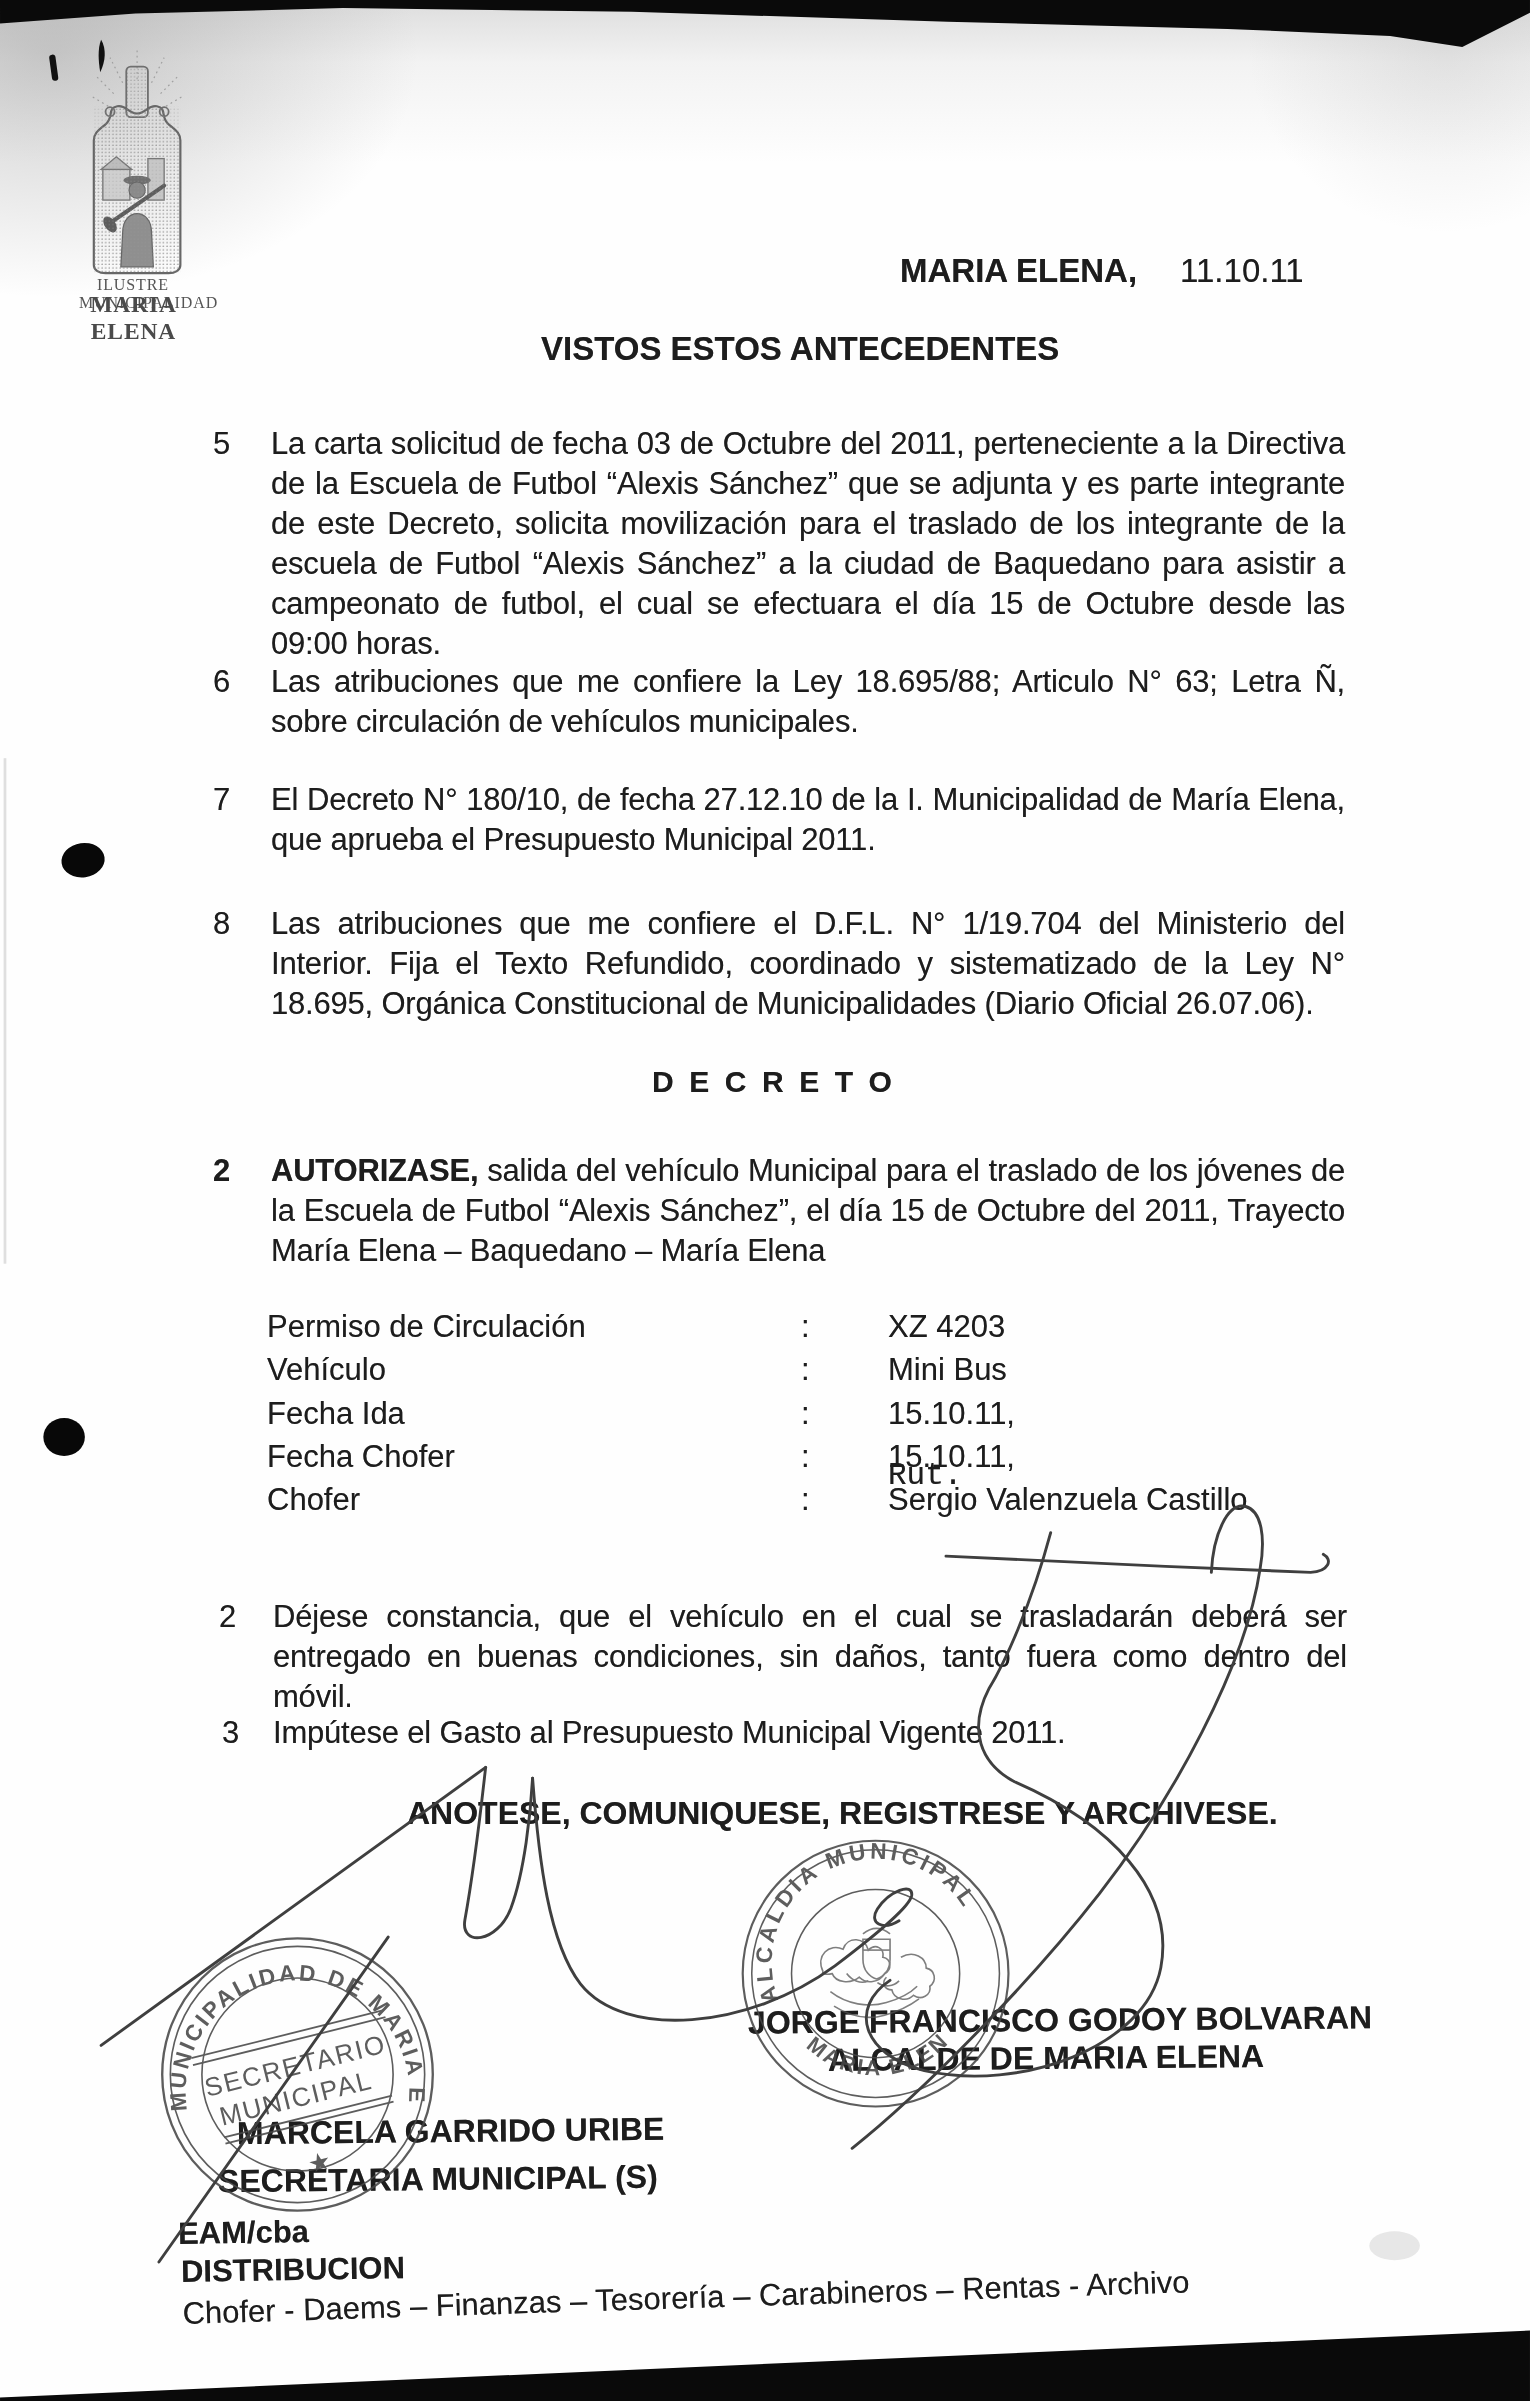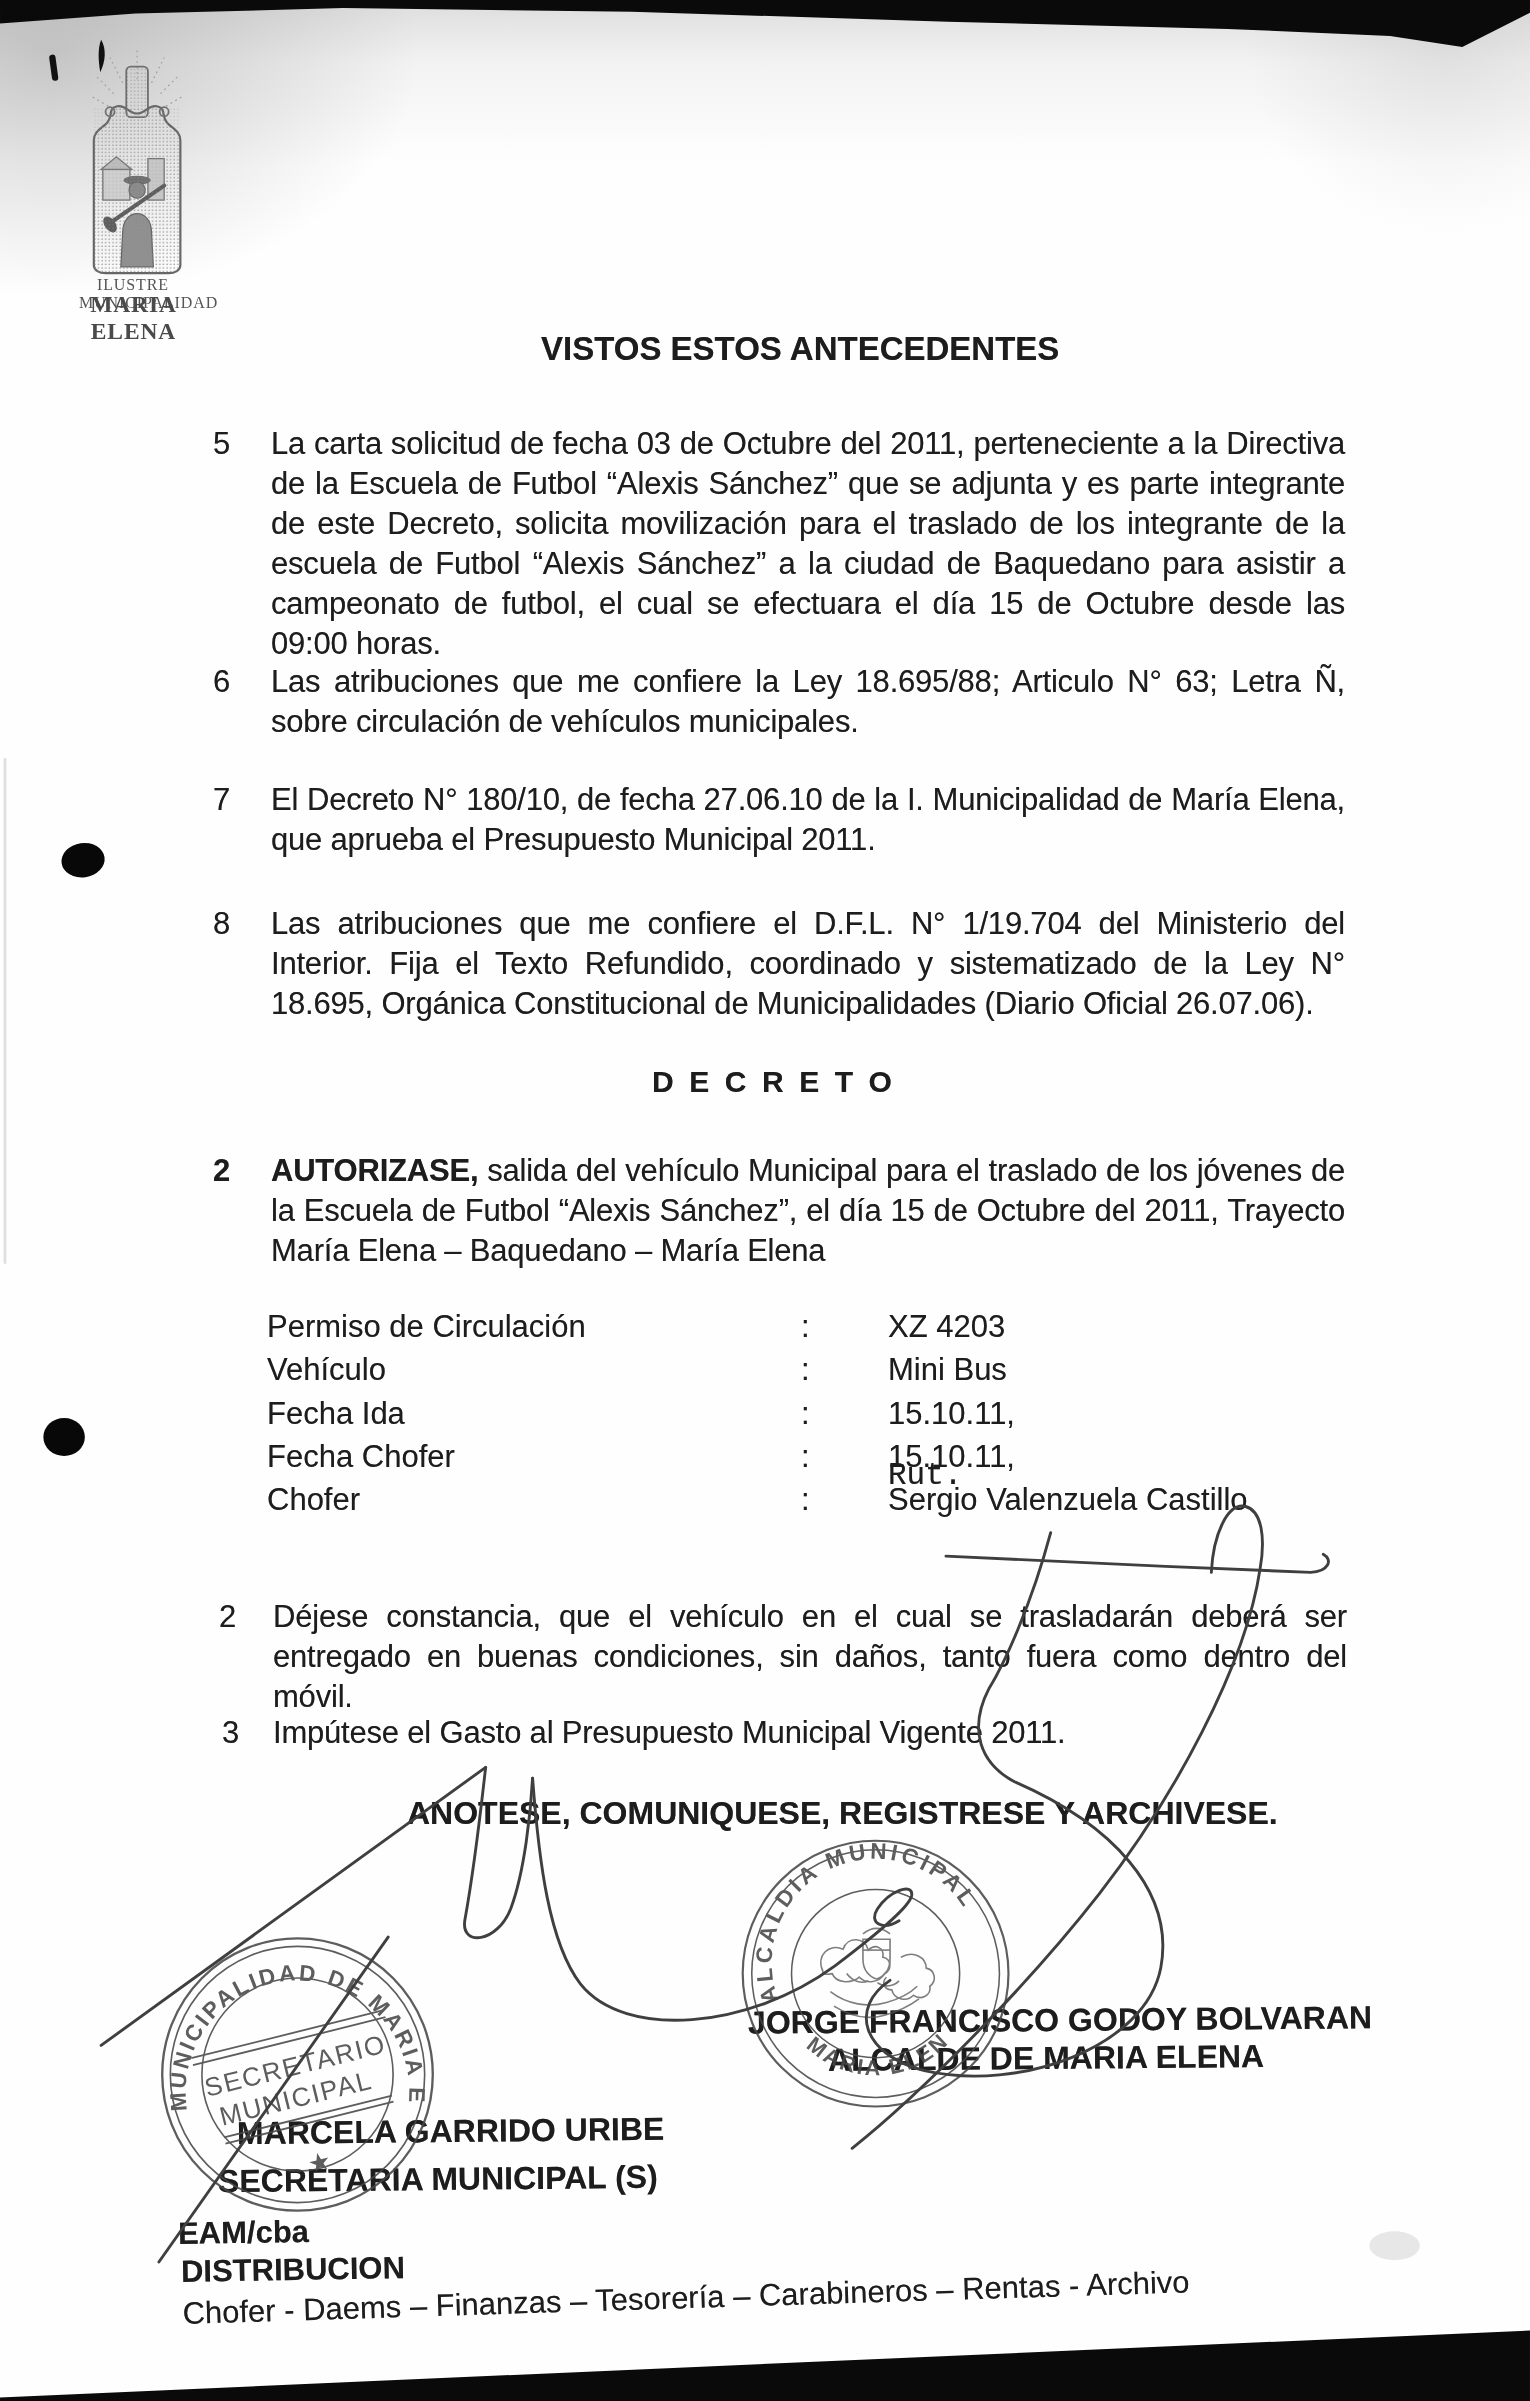--- a/index.html
+++ b/index.html
@@ -74,33 +74,36 @@
     <ellipse cx="60" cy="152" rx="15" ry="5" fill="#6f6f6f"></ellipse>
     <circle cx="60" cy="163" r="9" fill="#8a8a8a" stroke="#666" stroke-width="1.2"></circle>
     <path d="M 44 210 C 44 182 76 182 76 210 L 78 248 L 42 248 Z" fill="#8f8f8f" stroke="#666" stroke-width="1.4"></path>
     <line x1="32" y1="198" x2="90" y2="158" stroke="#5d5d5d" stroke-width="4.5" stroke-linecap="round"></line>
     <ellipse cx="30" cy="201" rx="6" ry="10" transform="rotate(-35 30 201)" fill="#5d5d5d"></ellipse>
     <rect x="12" y="70" width="96" height="186" fill="url(#stip)" opacity="0.45"></rect>
   </svg>
   <div class="txt cap-sm" style="left:79px;top:276px;">ILUSTRE MUNICIPALIDAD</div>
   <div class="txt cap-lg" style="left:66px;top:291px;">MARIA ELENA</div>
 
+  <div class="txt hdr-line" style="left:900px;top:252px;">
+    <span>MARIA ELENA,</span><span class="date">11.10.11</span>
+  </div>
   <div class="txt vistos" style="left:531px;top:330px;">VISTOS ESTOS ANTECEDENTES</div>
 
   <div class="body-item" style="left:271px;top:424px;">
     <span class="num">5</span>
     <span>La carta solicitud de fecha 03 de Octubre del 2011, perteneciente a la Directiva de la Escuela de Futbol “Alexis Sánchez” que se adjunta y es parte integrante de este Decreto, solicita movilización para el traslado de los integrante de la escuela de Futbol “Alexis Sánchez” a la ciudad de Baquedano para asistir a campeonato de futbol, el cual se efectuara el día 15 de Octubre desde las 09:00 horas.</span>
   </div>
   <div class="body-item" style="left:271px;top:662px;">
     <span class="num">6</span>
     <span>Las atribuciones que me confiere la Ley 18.695/88; Articulo N° 63; Letra Ñ, sobre circulación de vehículos municipales.</span>
   </div>
   <div class="body-item" style="left:271px;top:780px;">
     <span class="num">7</span>
-    <span>El Decreto N° 180/10, de fecha 27.06.10 de la I. Municipalidad de María Elena, que aprueba el Presupuesto Municipal 2011.</span>
+    <span>El Decreto N° 180/10, de fecha 27.12.10 de la I. Municipalidad de María Elena, que aprueba el Presupuesto Municipal 2011.</span>
   </div>
   <div class="body-item" style="left:271px;top:904px;">
     <span class="num">8</span>
     <span>Las atribuciones que me confiere el D.F.L. N° 1/19.704 del Ministerio del Interior. Fija el Texto Refundido, coordinado y sistematizado de la Ley N° 18.695, Orgánica Constitucional de Municipalidades (Diario Oficial 26.07.06).</span>
   </div>
 
   <div class="txt decreto-h" style="left:652px;top:1065px;">D E C R E T O</div>
 
   <div class="body-item" style="left:271px;top:1151px;">
     <span class="num bold">2</span>

